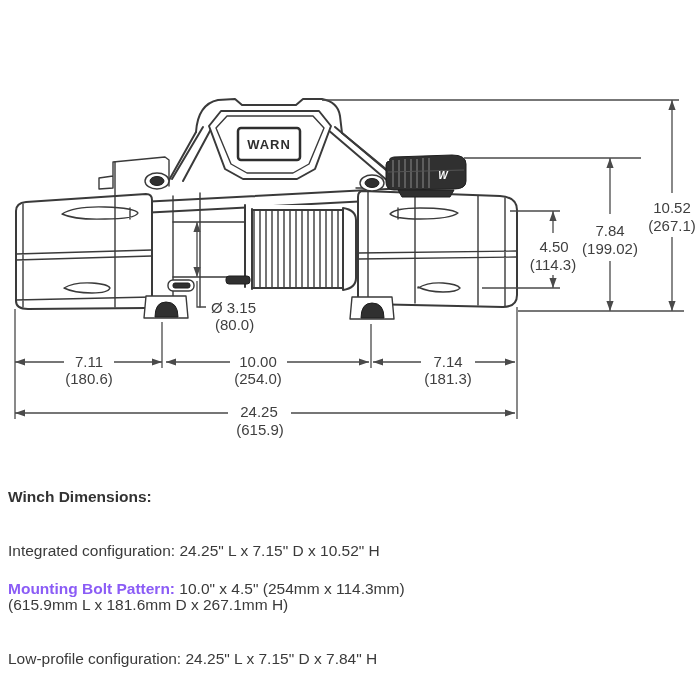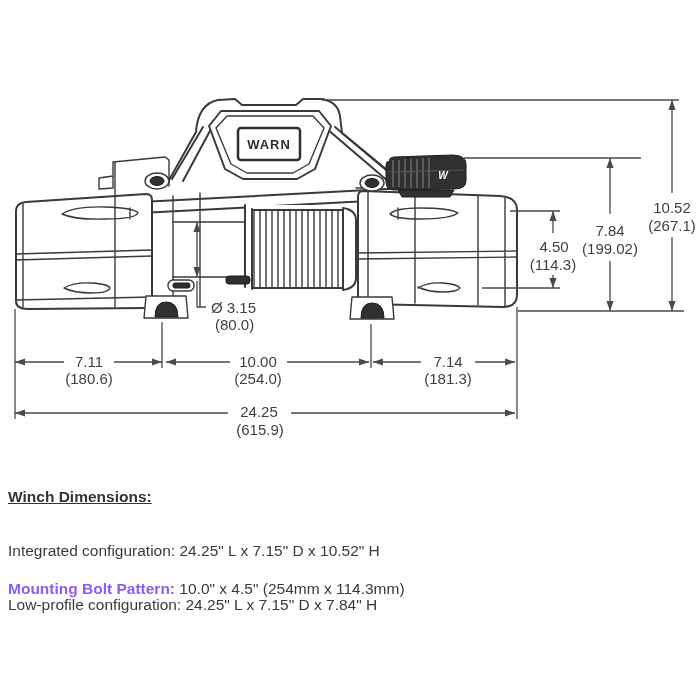--- a/index.html
+++ b/index.html
@@ -13,21 +13,21 @@
   .dim{stroke:#4a4a4a;stroke-width:1.3;fill:none;}
   .arrow{fill:#4a4a4a;stroke:none;}
   .dimtxt{font-family:"Liberation Sans",sans-serif;font-size:15px;fill:#3f3f3f;}
   .mid{text-anchor:middle;}
   .logo-txt{font-family:"Liberation Sans",sans-serif;font-size:13px;font-weight:bold;
             fill:#2e2e2e;letter-spacing:1px;text-anchor:middle;}
   .pack-txt{font-family:"Liberation Sans",sans-serif;font-size:10px;font-weight:bold;
             fill:#ffffff;text-anchor:middle;font-style:italic;}
   .notes{position:absolute;left:8px;top:452px;font-size:15.5px;line-height:18px;
          color:#3a3a3a;white-space:pre;}
-  .notes .hd{font-weight:bold;color:#333;text-decoration:underline;}
+  .notes .hd{font-weight:bold;color:#333;}
   .mounting{position:absolute;left:8px;top:580px;font-size:15.5px;color:#3a3a3a;white-space:pre;}
   .mounting .hd{font-weight:bold;color:#8b5cf6;}
 </style>
 </head>
 <body>
 
 <div id="page">
 
   <svg id="diagram" width="700" height="450" viewBox="0 0 700 450">
 
@@ -172,19 +172,20 @@
         <path class="arrow" d="M15,413 l10,-3.6 v7.2 z M515,413 l-10,-3.6 v7.2 z"></path>
         <text class="dimtxt mid" x="259" y="411" dominant-baseline="central">24.25</text>
         <text class="dimtxt mid" x="260" y="429" dominant-baseline="central">(615.9)</text>
       </g>
     </g>
   </svg>
 
   <div class="notes">
     <div class="hd">Winch Dimensions:</div>
     <div>Integrated configuration: 24.25" L x 7.15" D x 10.52" H</div>
+    <div>(615.9mm L x 181.6mm D x 267.1mm H)</div>
     <div>Low-profile configuration: 24.25" L x 7.15" D x 7.84" H</div>
     
   </div>
 
   <div class="mounting"><span class="hd">Mounting Bolt Pattern:</span><span> 10.0" x 4.5" (254mm x 114.3mm)</span></div>
 
 </div>
 
 </body></html>

